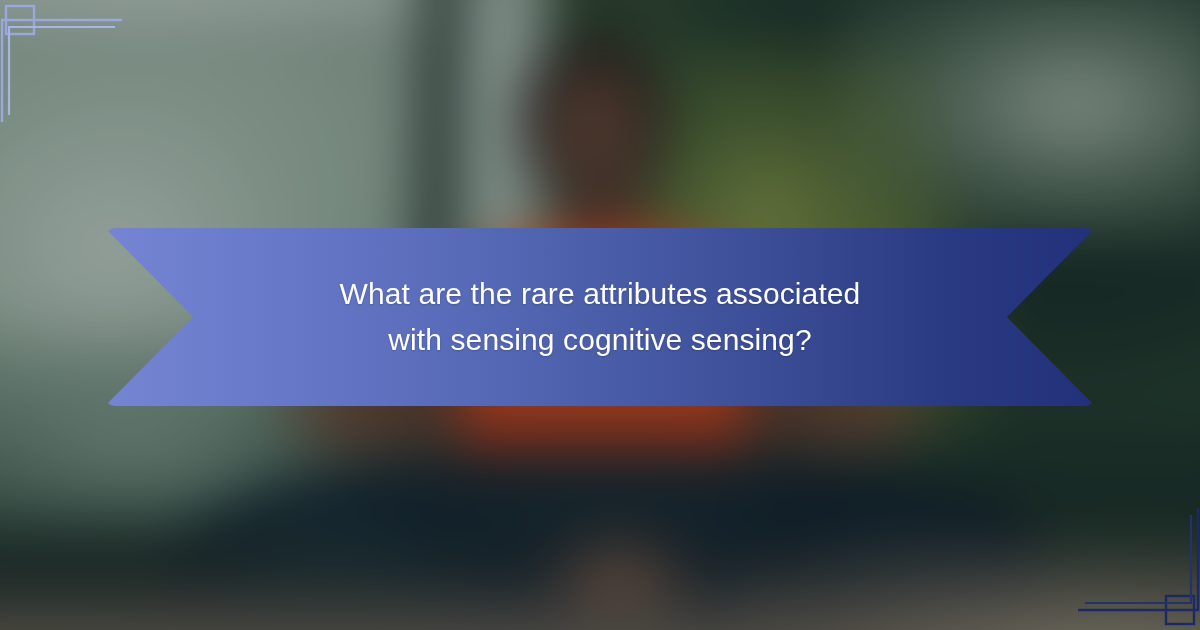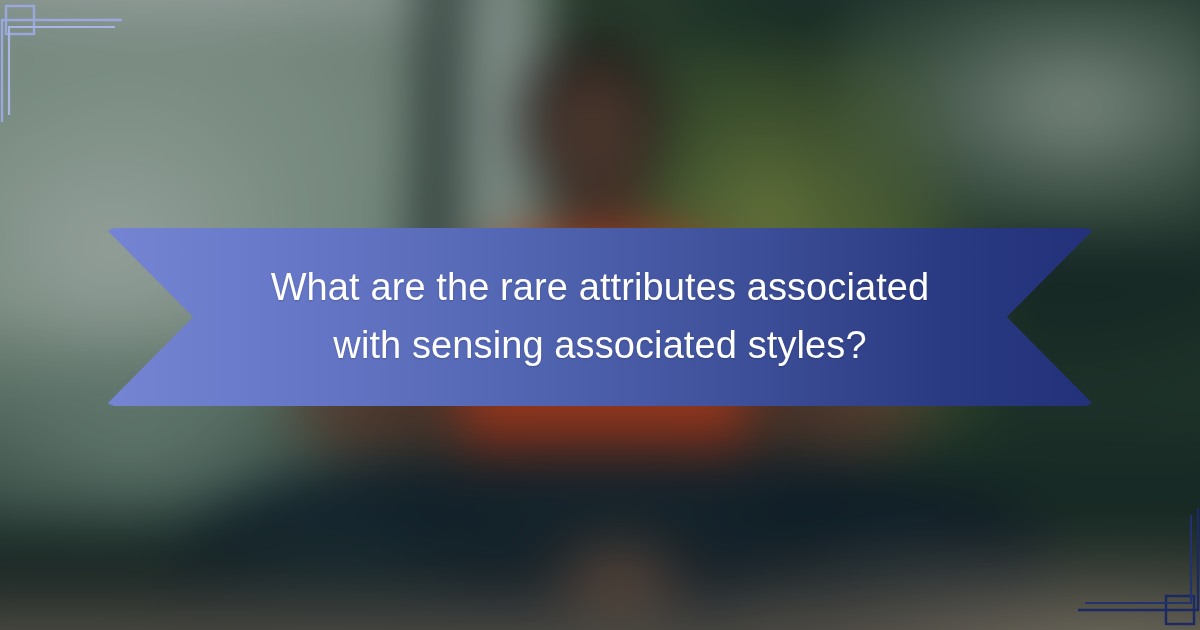--- a/index.html
+++ b/index.html
@@ -182,21 +182,21 @@
     left: 105px;
     top: 228px;
     width: 990px;
     height: 178px;
     display: flex;
     flex-direction: column;
     align-items: center;
     justify-content: center;
     text-align: center;
     color: #ffffff;
-    font-size: 38px;
+    font-size: 30px;
     font-weight: 400;
     line-height: 1.52;
     letter-spacing: 0.1px;
     text-shadow: 0 1px 2px rgba(0,0,0,0.18);
   }
   #ribbon-text .line {
     white-space: nowrap;
   }
 
   
@@ -244,21 +244,21 @@
     <div class="pl ground"></div>
     <div class="pl ground-right"></div>
   </div>
 
   <div id="overlay"></div>
 
   <div id="ribbon"></div>
 
   <div id="ribbon-text">
     <div class="line">What are the rare attributes associated</div>
-    <div class="line">with sensing associated styles?</div>
+    <div class="line">with sensing cognitive sensing?</div>
   </div>
 
   <div class="corner" id="corner-tl">
     <svg width="150" height="150" viewBox="0 0 150 150" fill="none">
       <rect x="6" y="6" width="28" height="28" stroke="#9aa8dd" stroke-width="2.4"></rect>
       <polyline points="2,122 2,20 122,20" stroke="#9aa8dd" stroke-width="2.4" fill="none"></polyline>
       <polyline points="9,115 9,27 115,27" stroke="#a8b4e3" stroke-width="2.2" fill="none"></polyline>
     </svg>
   </div>
 

